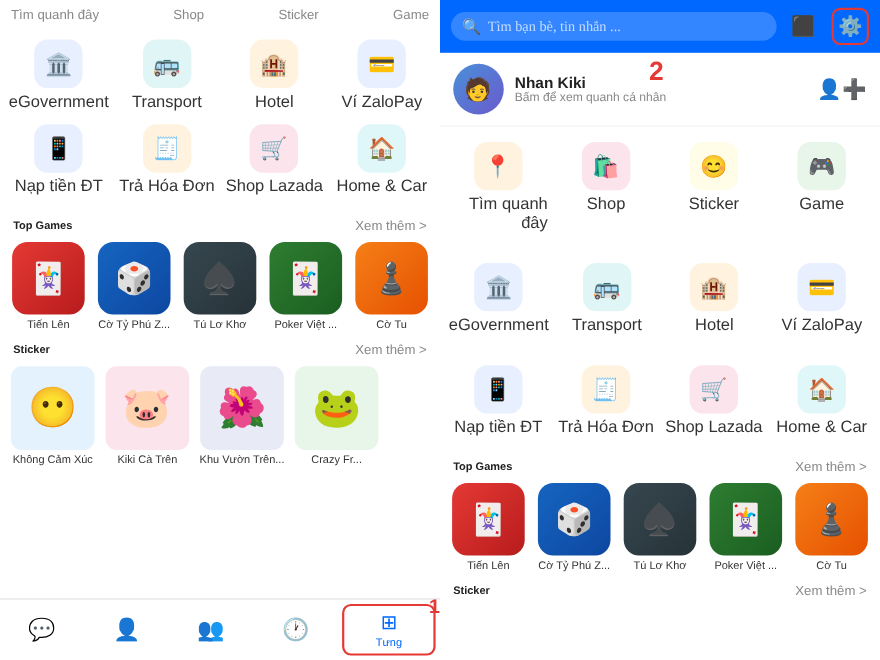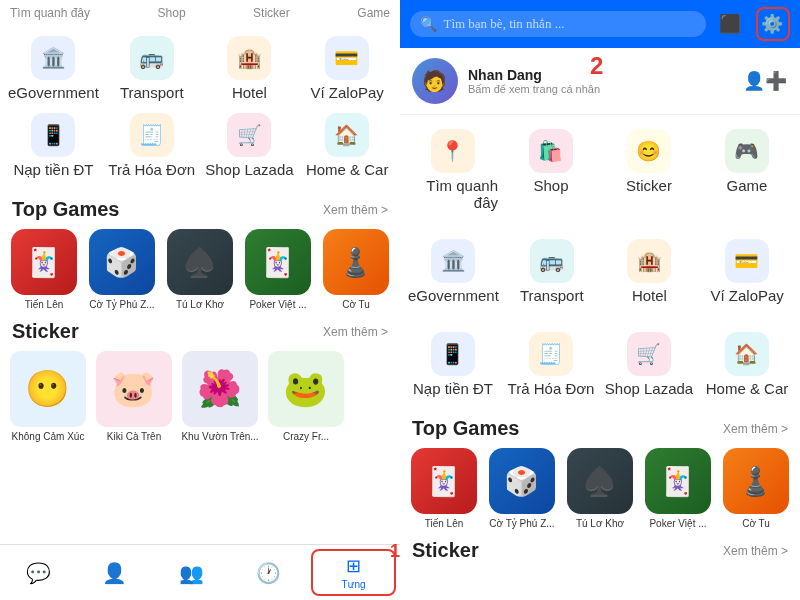--- a/index.html
+++ b/index.html
@@ -55,21 +55,21 @@
     }
 
     
     .section-header {
       display: flex;
       justify-content: space-between;
       align-items: center;
       padding: 6px 12px 4px 12px;
     }
     .section-title {
-      font-size: 20px;
+      font-size: 10px;
       font-weight: bold;
       color: #222;
     }
     .section-more {
       font-size: 12px;
       color: #888;
       cursor: pointer;
       text-align: right;
     }
 
@@ -422,22 +422,22 @@
     <div class="header-icon-btn highlighted">
       <span>⚙️</span>
     </div>
 
     <span style="position:absolute;left:590px;top:52px;color:#e53935;font-size:24px;font-weight:bold;z-index:10;">2</span>
   </div>
 
   <div class="profile-bar" style="position:relative;">
     <div class="avatar">🧑</div>
     <div class="profile-info">
-      <div class="profile-name">Nhan Dang</div>
-      <div class="profile-sub">Bấm để xem trang cá nhân</div>
+      <div class="profile-name">Nhan Kiki</div>
+      <div class="profile-sub">Bấm để xem quanh cá nhân</div>
     </div>
     <div class="profile-right">
       <span style="font-size:18px;color:#0068ff;cursor:pointer;">👤➕</span>
     </div>
   </div>
 
   <div class="right-scroll">
 
     <div class="services-grid">
       <div class="service-item">

